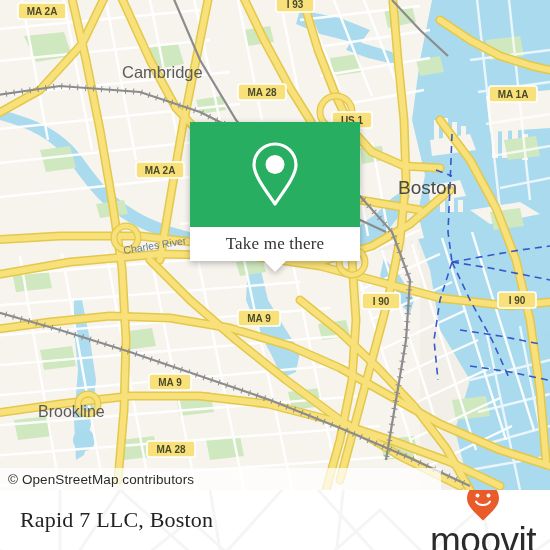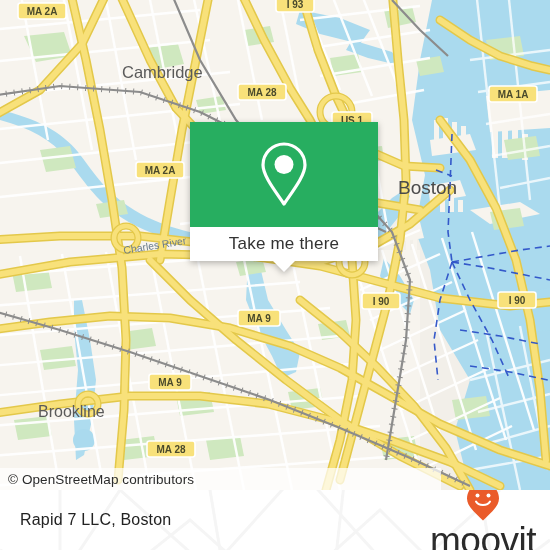--- a/index.html
+++ b/index.html
@@ -20,23 +20,24 @@
     background:rgba(255,255,255,0.72);
     display:flex;align-items:center;
     z-index:30;
   }
   #attrib span{
     font-size:13.5px;color:#2b2b2b;padding-left:8px;letter-spacing:0.1px;
   }
 
   
   #callout{
-    position:absolute;left:190px;top:122px;width:188px;
+    position:absolute;left:190px;top:122px;width:170px;
     z-index:40;
     filter:drop-shadow(0 2px 3px rgba(0,0,0,0.28));
+    font-family:Liberation Serif, serif;
   }
   #callout .card-top{
     height:105px;background:#27ae60;
     display:flex;align-items:center;justify-content:center;
   }
   #callout .card-bottom{
     height:34px;background:#ffffff;
     display:flex;align-items:center;justify-content:center;
     position:relative;
   }
@@ -53,21 +54,21 @@
 
   
   #bottombar{
     position:absolute;left:0;top:490px;width:550px;height:60px;
     background:#ffffff;overflow:hidden;
     display:flex;align-items:center;
   }
   #bottombar .wm{position:absolute;left:0;top:-60px;opacity:0.55;}
   #placename{
     position:relative;z-index:2;
-    font-size:16px;color:#222222;padding-left:20px;letter-spacing:0.2px;
+    font-size:22px;color:#222222;padding-left:20px;letter-spacing:0.2px;font-family:Liberation Serif, serif;
   }
   #brand{
     position:absolute;right:14px;top:50%;transform:translateY(-50%);
     z-index:2;display:flex;align-items:center;flex-direction:column;
   }
 
   
   .shield text{font-family:"Liberation Sans", sans-serif;font-weight:bold;}
 </style>
 </head>

